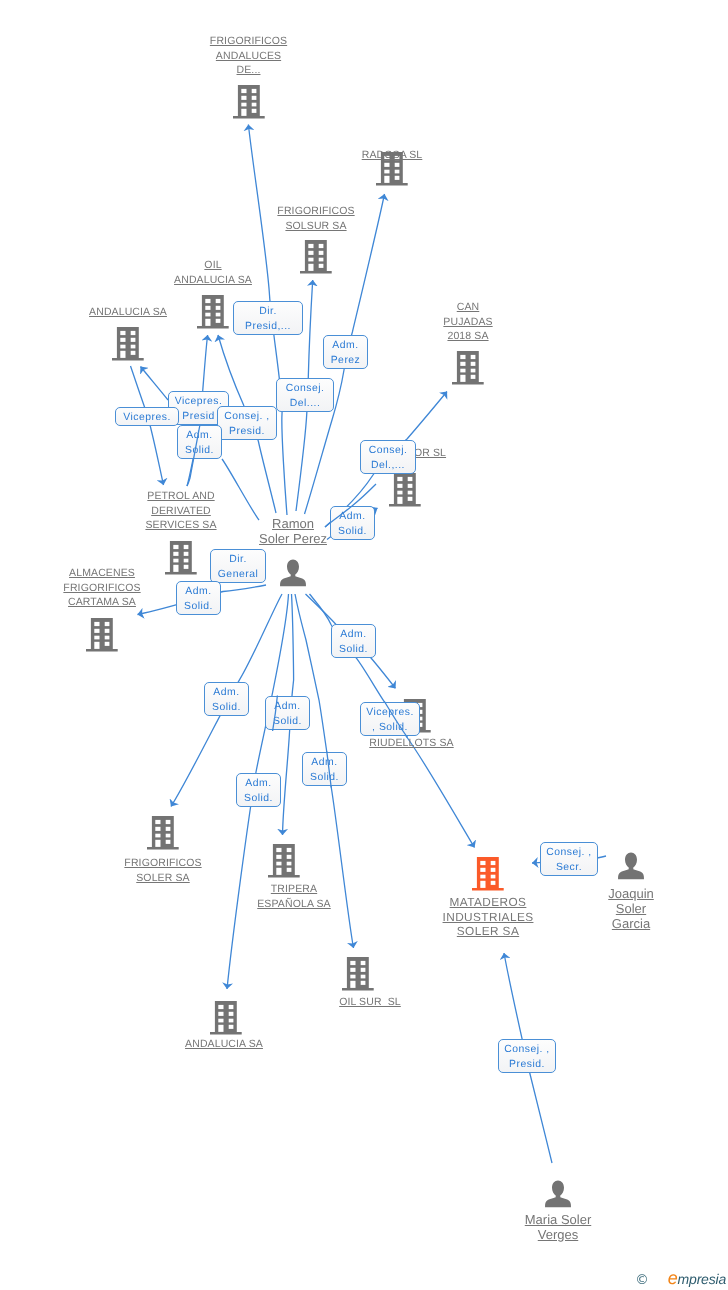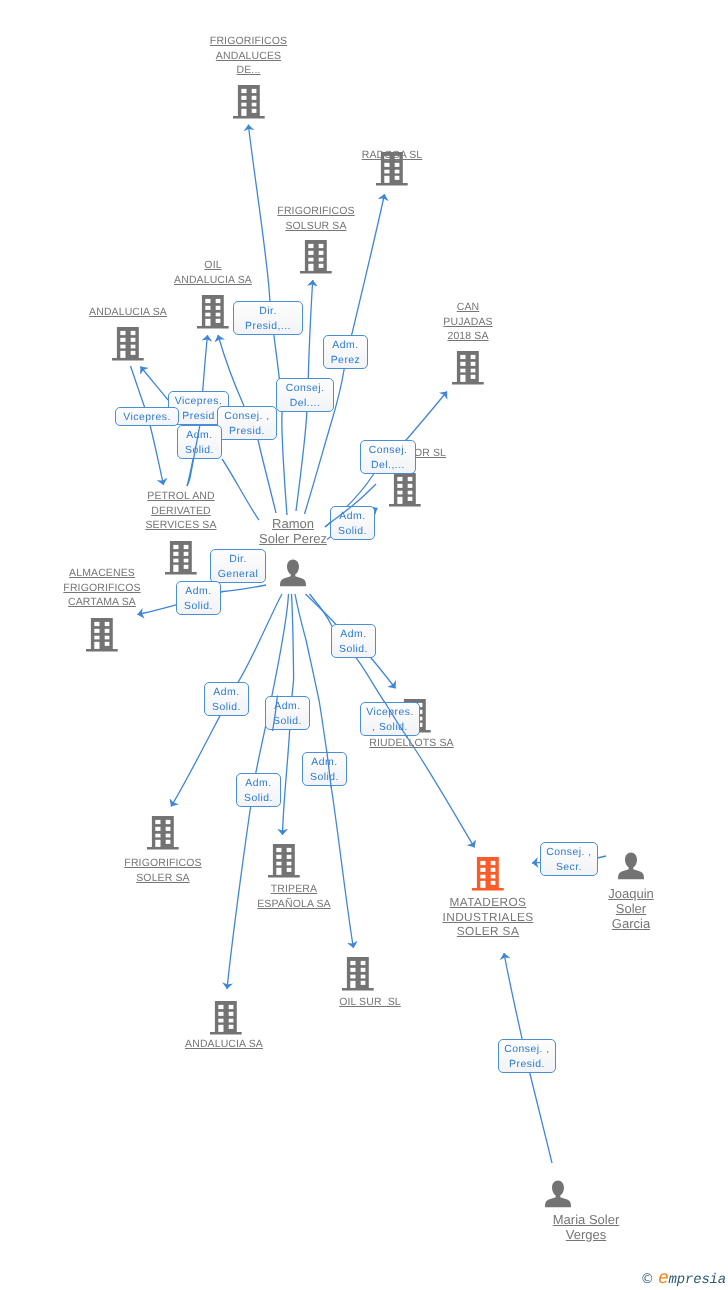--- a/index.html
+++ b/index.html
@@ -13,21 +13,21 @@
   .node-label.big{font-size:13px;line-height:15px;letter-spacing:0;}
   .node-label.mid{font-size:11.8px;line-height:14.7px;letter-spacing:0.42px;}
   .icon{position:absolute;transform:translateX(-50%);}
   .rlabel{position:absolute;box-sizing:border-box;border:1.3px solid #4a8fd6;border-radius:5px;
      background:linear-gradient(180deg,#fdfdfd 0%,#f2f3f5 100%);
      color:#2a7ad4;font-size:10.4px;line-height:15px;text-align:center;white-space:pre;
      display:flex;flex-direction:column;justify-content:center;align-items:center;letter-spacing:.5px;padding-top:1.5px;}
   #edges-top{position:absolute;left:0;top:0;width:728px;height:1290px;pointer-events:none;}
   .wm{position:absolute;right:2px;bottom:2.5px;display:flex;align-items:baseline;}
   .wm-c{font-size:13.5px;color:#3f6e7e;line-height:1;font-family:"DejaVu Sans",sans-serif;}
-  .wm-b{font-family:Liberation Mono, monospace;font-style:italic;font-size:14px;line-height:1;margin-left:4px;letter-spacing:-0.2px;}
+  .wm-b{font-family:Liberation Sans, sans-serif;font-style:italic;font-size:14px;line-height:1;margin-left:19px;letter-spacing:-0.2px;}
   .wm-e{color:#f28519;font-size:18px;}
   .wm-rest{color:#2e5c6e;}
 </style>
 </head>
 <body>
 
 <div id="stage">
   <svg id="edges" viewBox="0 0 728 1290">
       <defs>
         <marker id="ah" viewBox="0 0 6.3 11" refX="6.2" refY="5.5" markerWidth="6.3" markerHeight="11" markerUnits="userSpaceOnUse" orient="auto">
@@ -321,21 +321,21 @@
             <path fill="#737373" d="M13.5 0.6 C10.1 0.6 7.5 3.6 7.5 7.8 C7.5 11.3 9.3 14.4 11.2 15.5 L11.2 17.2 C8.7 18.0 4.2 19.1 2.6 20.5 C1.1 21.8 0.55 23.6 0.55 25.7 L0.55 27.2 L26.45 27.2 L26.45 25.7 C26.45 23.6 25.9 21.8 24.4 20.5 C22.8 19.1 18.3 18.0 15.8 17.2 L15.8 15.5 C17.7 14.4 19.5 11.3 19.5 7.8 C19.5 3.6 16.9 0.6 13.5 0.6 z"></path>
           </svg></div>
         <div class="node-label big" style="left: 631px; top: 886px;">Joaquin
 Soler
 Garcia</div>
       </div>
       <div class="node" style="left: 0px; top: 0px;">
         <div class="icon" style="left: 558px; top: 1180px;"><svg width="27" height="28" viewBox="0 0 27 28">
             <path fill="#737373" d="M13.5 0.6 C10.1 0.6 7.5 3.6 7.5 7.8 C7.5 11.3 9.3 14.4 11.2 15.5 L11.2 17.2 C8.7 18.0 4.2 19.1 2.6 20.5 C1.1 21.8 0.55 23.6 0.55 25.7 L0.55 27.2 L26.45 27.2 L26.45 25.7 C26.45 23.6 25.9 21.8 24.4 20.5 C22.8 19.1 18.3 18.0 15.8 17.2 L15.8 15.5 C17.7 14.4 19.5 11.3 19.5 7.8 C19.5 3.6 16.9 0.6 13.5 0.6 z"></path>
           </svg></div>
-        <div class="node-label big" style="left: 558px; top: 1212px; margin-left: 28px;">Maria Soler
+        <div class="node-label big" style="left: 558px; top: 1212px;">Maria Soler
 Verges</div>
       </div>
     </div>
   <div id="rlabels">
       <div class="rlabel" style="left: 233px; top: 301px; width: 70px; height: 34px;"><div>Dir.</div><div>Presid,...</div></div>
       <div class="rlabel" style="left: 323px; top: 335px; width: 45px; height: 34px;"><div>Adm.</div><div>Perez</div></div>
       <div class="rlabel" style="left: 276px; top: 378px; width: 58px; height: 34px;"><div>Consej.</div><div>Del....</div></div>
       <div class="rlabel" style="left: 168px; top: 391px; width: 61px; height: 34px;"><div>Vicepres.</div><div>Presid</div></div>
       <div class="rlabel" style="left: 115px; top: 407px; width: 64px; height: 19px;"><div>Vicepres.</div></div>
       <div class="rlabel" style="left: 217px; top: 406px; width: 60px; height: 34px;"><div>Consej. ,</div><div>Presid.</div></div>

